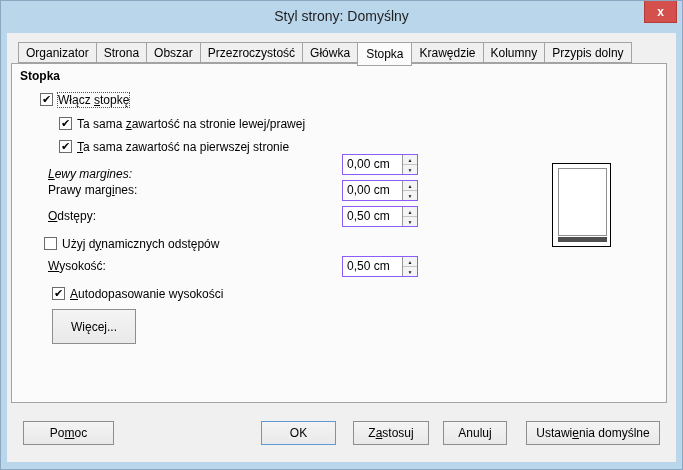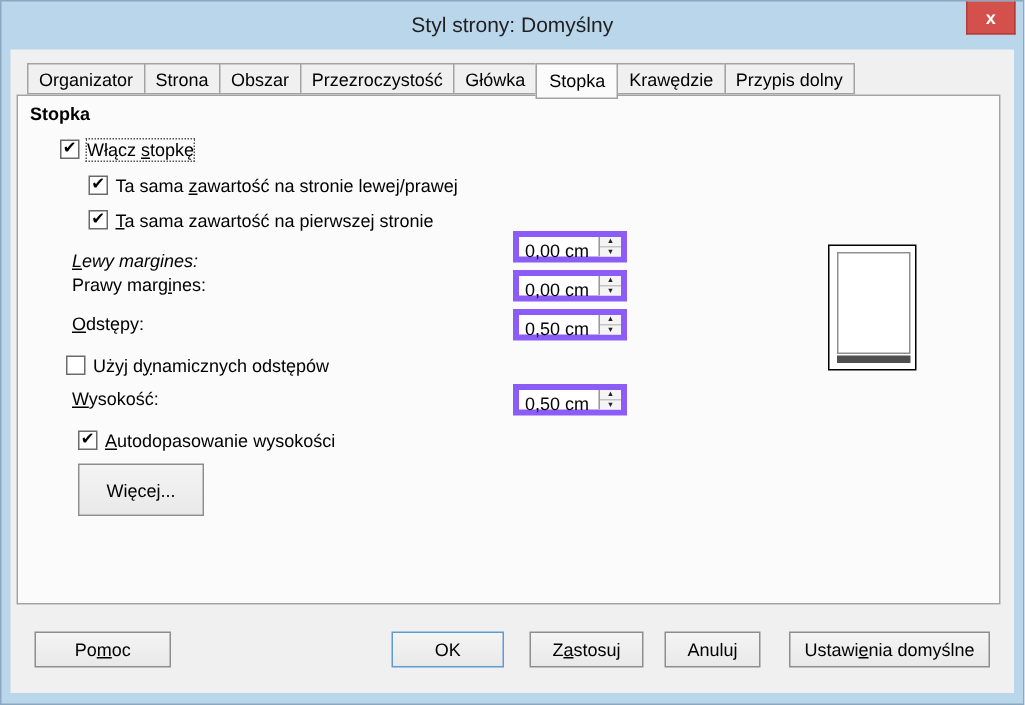--- a/index.html
+++ b/index.html
@@ -50,21 +50,21 @@
     width:13px; height:13px; background:#fff; border:1px solid #6b6b6b;
     display:flex; align-items:center; justify-content:center; flex:none;
   }
   .cb-box .mark { font-size:11px; line-height:11px; margin-top:-1px; }
   .lbl { white-space:nowrap; }
   .lbl.focused { outline:1px dotted #555; outline-offset:0px; }
   
   .fld-label { position:absolute; white-space:nowrap; }
   .spin {
     position:absolute; width:76px; height:21px; background:#fff;
-    border:4px solid #8b5cf6; display:flex;
+    border:1px solid #8b5cf6; display:flex;
   }
   .spin-val { flex:1; line-height:19px; padding-left:4px; }
   .spin-btns { width:15px; border-left:1px solid #989898; display:flex; flex-direction:column; background:#f4f4f4; }
   .spin-b {
     flex:1; display:flex; align-items:center; justify-content:center;
     font-size:5px; color:#222; cursor:default;
   }
   .spin-b.up { border-bottom:1px solid #c4c4c4; }
   
   .preview-outer {
@@ -108,20 +108,21 @@
   <div class="dialog">
 
     <div class="tabs">
       <div class="tab">Organizator</div>
       <div class="tab">Strona</div>
       <div class="tab">Obszar</div>
       <div class="tab">Przezroczystość</div>
       <div class="tab">Główka</div>
       <div class="tab active">Stopka</div>
       <div class="tab">Krawędzie</div>
+      <div class="tab">Kolumny</div>
       <div class="tab">Przypis dolny</div>
     </div>
 
     <div class="tabpage">
 
       <div class="heading">Stopka</div>
 
       <div class="cb-row" style="left:28px; top:28px;">
         <span class="cb-box">
             <span class="mark">✔</span>

